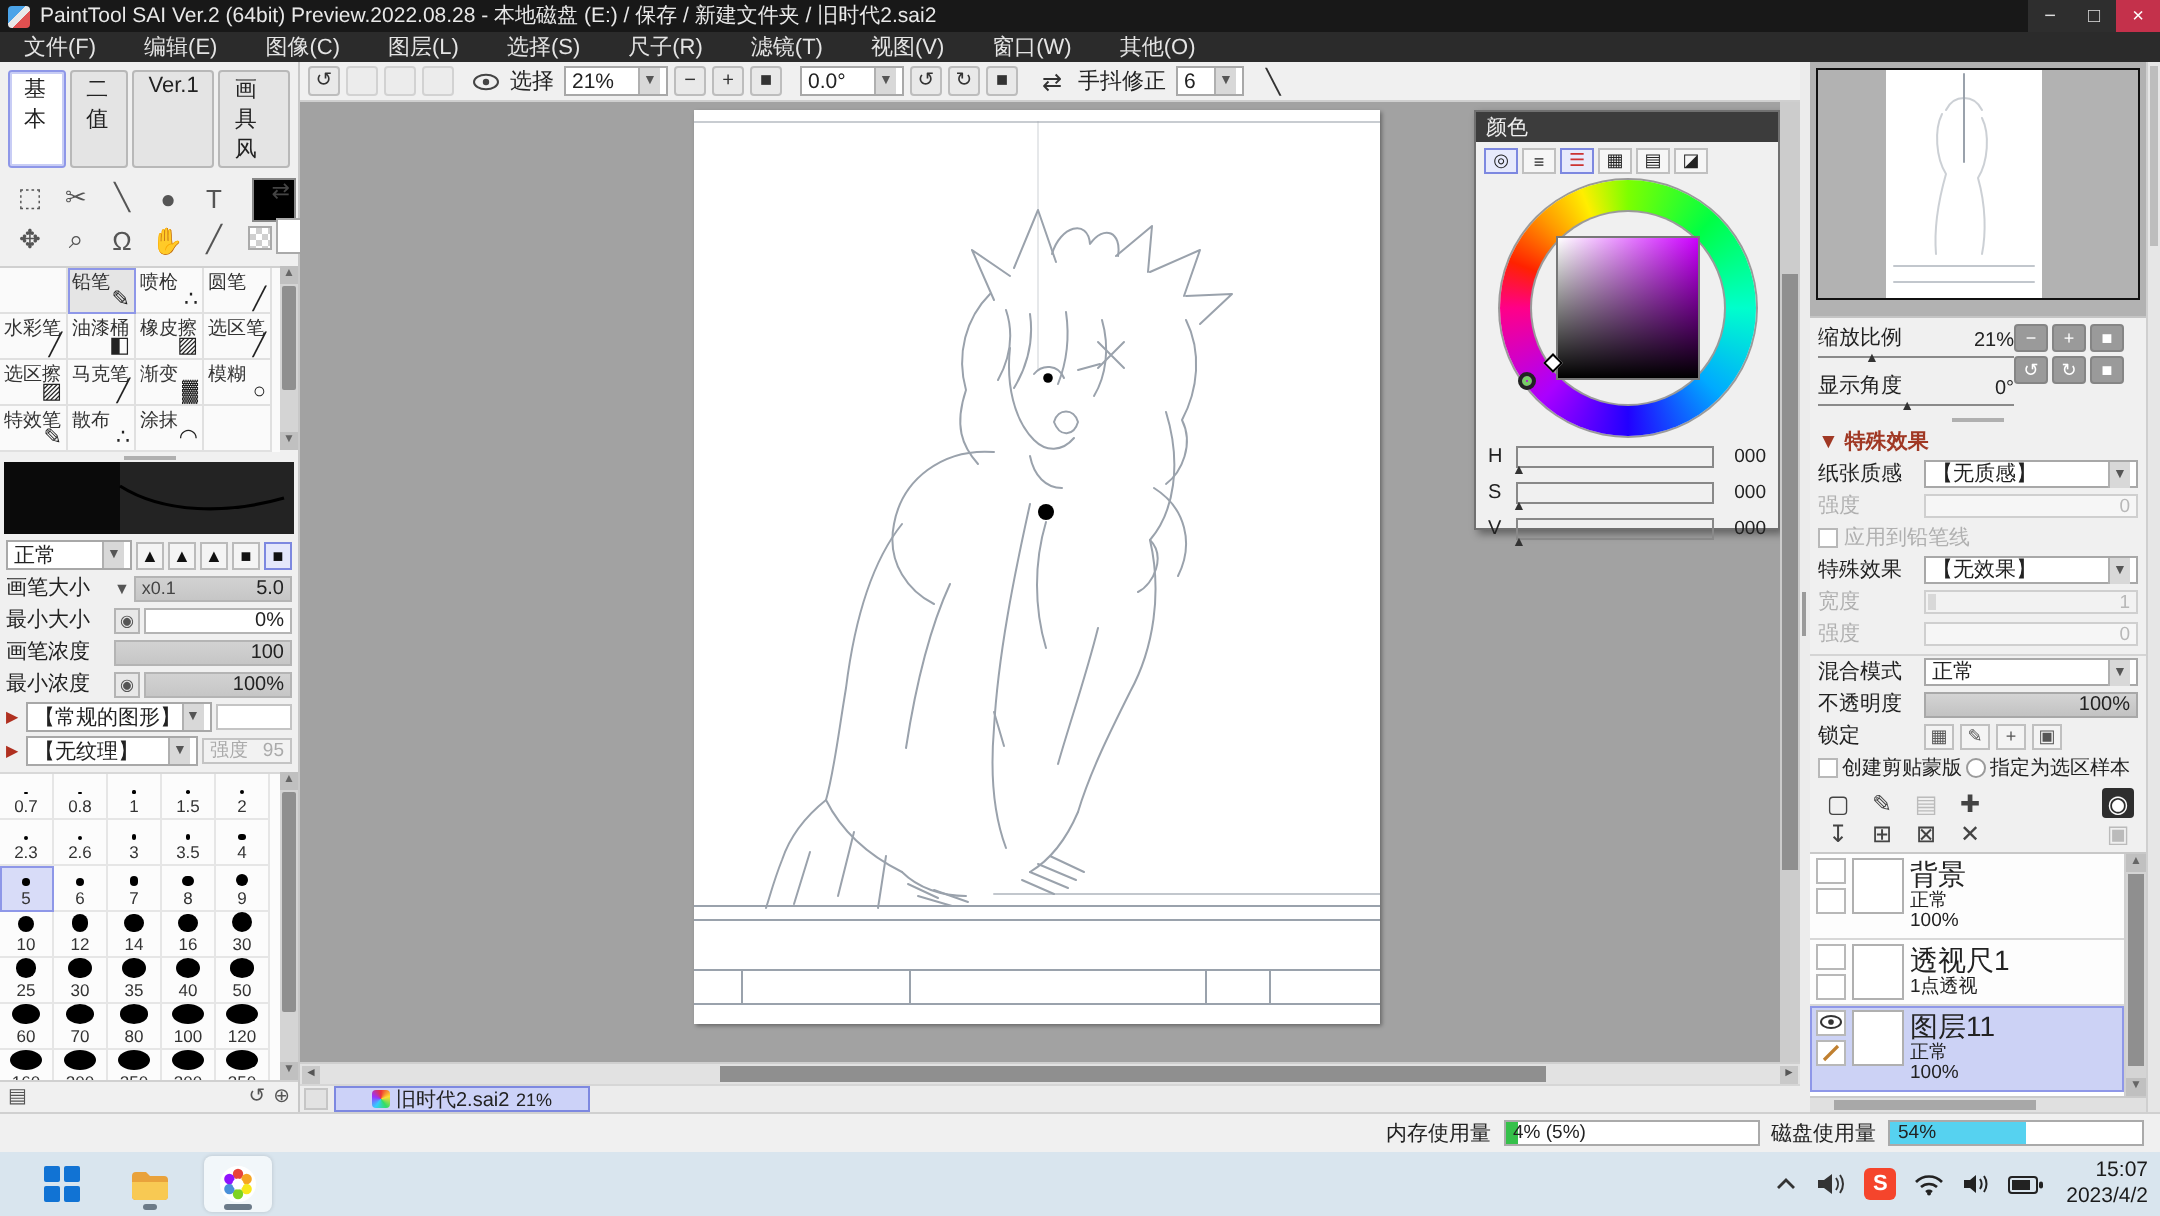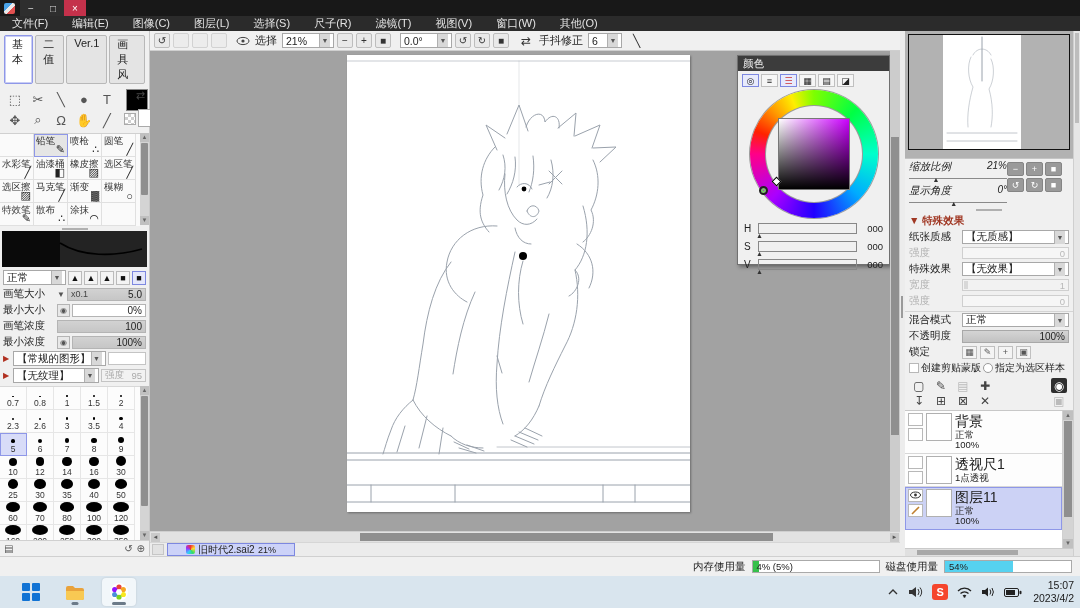--- a/index.html
+++ b/index.html
@@ -114,21 +114,21 @@
   .cp-slider { display:flex; align-items:center; gap:4px; padding:2px 6px 0 6px; height:18px; }
   .cp-slider .sl { width:10px; font-size:10px; }
   .cp-slider .bar { flex:1; height:11px; border:1px solid #888; position:relative; }
   .cp-slider .bar .mk { position:absolute; left:-3px; bottom:-6px; font-size:7px; color:#333; }
   .cp-slider .val { width:22px; text-align:right; font-size:9.5px; }
 
   
   .nav { height:128px; background:#b2b2b2; position:relative; border-bottom:1px solid #c4c4c4; overflow:hidden; }
   .nav .vrect { position:absolute; left:3px; top:3px; right:3px; bottom:8px; border:1px solid #111; }
   .nav .page { position:absolute; left:38px; top:4px; width:78px; bottom:9px; background:#fff; }
-  .rprow { display:flex; align-items:flex-start; padding:1px 4px 0 4px; font-size:10.5px; height:17px; gap:3px;font-style:italic; }
+  .rprow { display:flex; align-items:flex-end; padding:1px 4px 0 4px; font-size:10.5px; height:17px; gap:3px; }
   .rprow .lab { flex:0 0 52px; }
   .rprow .val { margin-left:auto; font-size:10px; }
   .slidemini { position:relative; height:7px; margin:0 4px; }
   .slidemini .line { position:absolute; left:0; right:0; top:2px; height:1px; background:#8a8a8a; }
   .slidemini .tri { position:absolute; top:0px; font-size:7px; color:#333; line-height:7px; }
   .navbtns { position:absolute; right:10px; width:56px; display:grid; grid-template-columns:repeat(3,17px); grid-auto-rows:14px; gap:2px; }
   .nbtn { background:#9a9a9a; color:#fff; font-size:9px; display:flex; align-items:center; justify-content:center; border-radius:2px; border:1px solid #858585; }
   .sec-head { color:#a03824; font-size:10.5px; padding:2px 4px 1px 4px; font-weight:bold; }
   .erow { display:flex; align-items:center; height:16px; padding:0 4px; gap:3px; font-size:10.5px; }
   .erow .elab { flex:0 0 50px; }
@@ -181,20 +181,21 @@
   .clock { text-align:right; font-size:10.5px; line-height:1.25; color:#1a1a1a; margin-left:2px; }
   .sogou { width:16px; height:16px; background:#f5452c; border-radius:3px; color:#fff; font-weight:bold; font-size:11px; display:flex; align-items:center; justify-content:center; }
 
   svg.lineart path, svg.lineart line { stroke:#9aa2ac; stroke-width:1; fill:none; stroke-linecap:round; stroke-linejoin:round; }
 </style>
 </head>
 <body>
 
 <div class="titlebar">
   <div class="app-ico"></div>
+  <div class="t-title">PaintTool SAI Ver.2 (64bit) Preview.2022.08.28 - 本地磁盘 (E:) / 保存 / 新建文件夹 / 旧时代2.sai2</div>
   <div class="winbtn">−</div>
   <div class="winbtn">□</div>
   <div class="winbtn close">×</div>
 </div>
 
 <div class="menubar">
 
 <span class="menu-item">文件(F)</span>
     <span class="menu-item">编辑(E)</span>
     <span class="menu-item">图像(C)</span>
@@ -803,20 +804,24 @@
       <div class="select">
         <span>【无质感】</span>
         <span class="dda">▼</span>
       </div>
     </div>
     <div class="erow dis">
       <span class="elab">强度</span>
       <div class="dinput">
           <span>0</span>
         </div>
+    </div>
+    <div class="erow dis">
+      <span class="chk"></span>
+      <span>应用到铅笔线</span>
     </div>
     <div class="erow">
       <span class="elab">特殊效果</span>
       <div class="select">
         <span>【无效果】</span>
         <span class="dda">▼</span>
       </div>
     </div>
     <div class="erow dis">
       <span class="elab">宽度</span>

